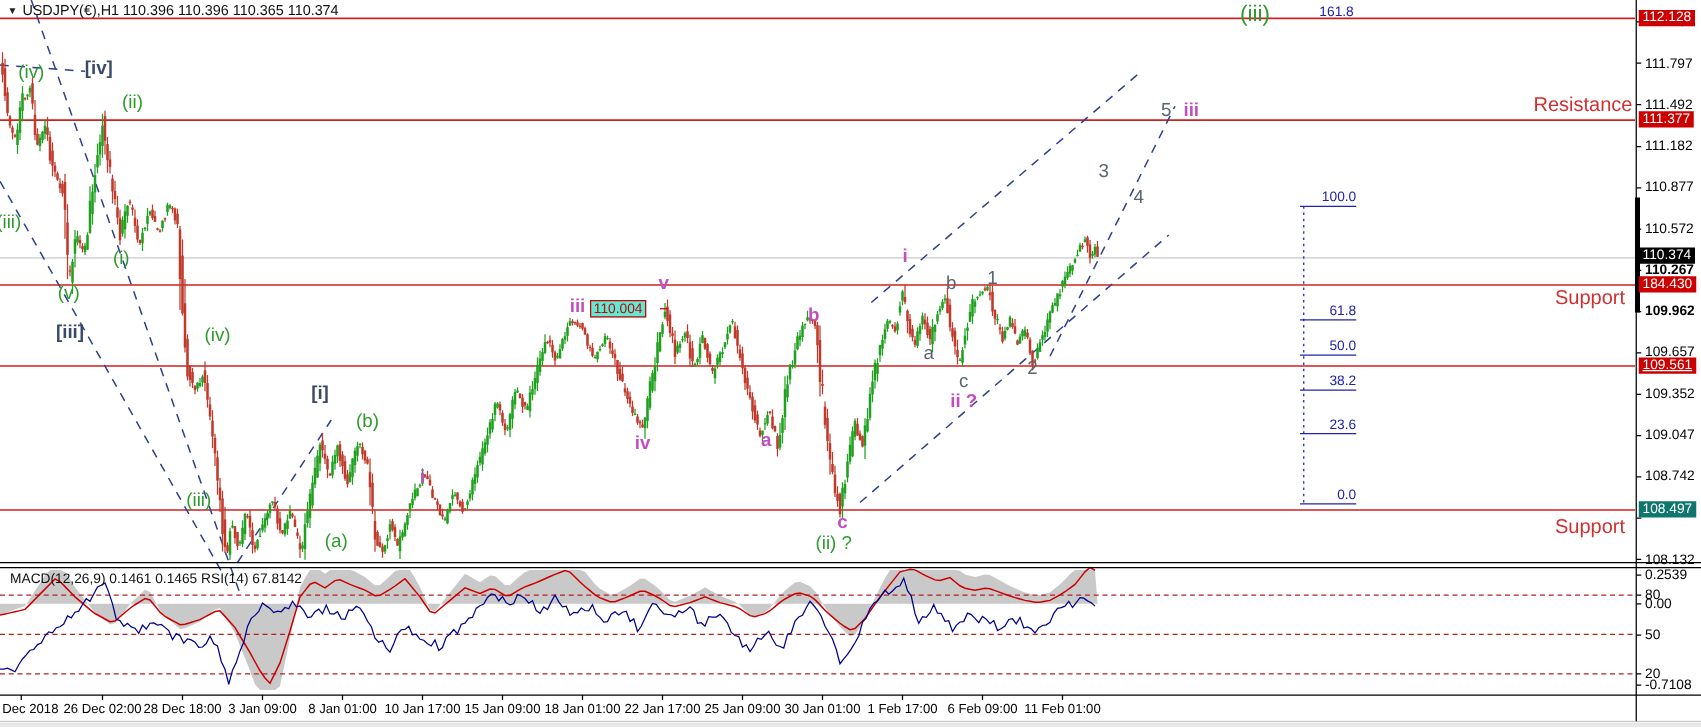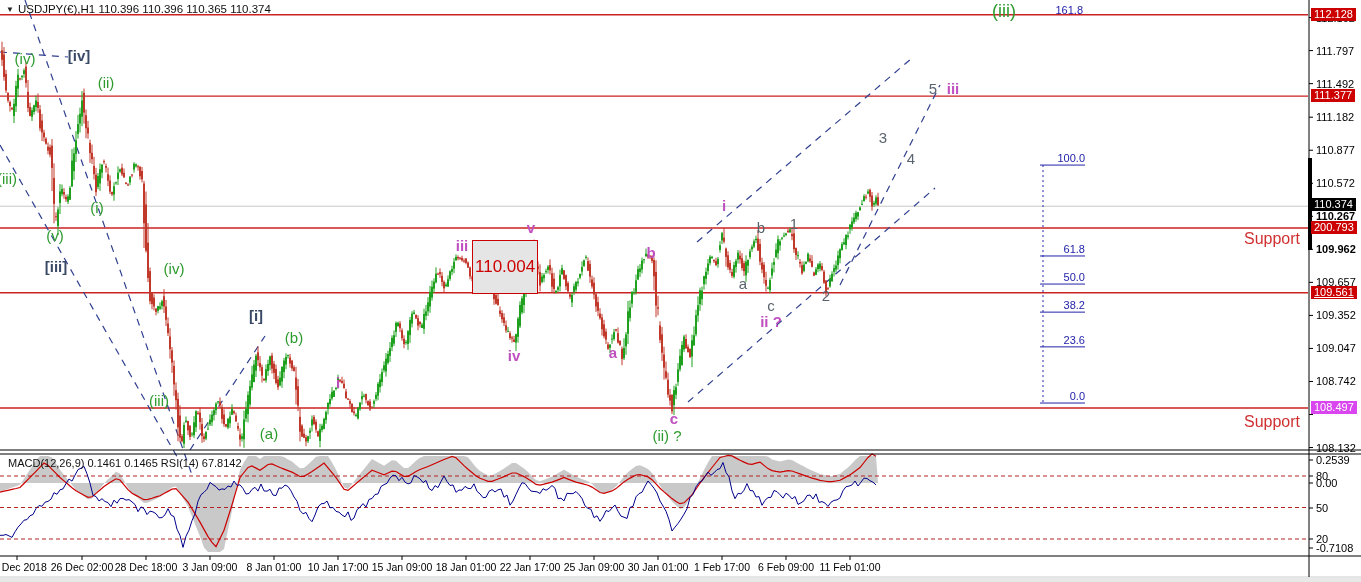--- a/index.html
+++ b/index.html
@@ -13,22 +13,22 @@
   .sr{font-size:16px;color:#d03030;z-index:4;}
   .axis-lbl{font-size:11px;color:#000;z-index:3;}
   .badge{font-size:11px;color:#fff;padding:0 3px 1px 3px;z-index:4;}
   .time-lbl{font-size:10.5px;color:#000;transform:translateX(-50%);top:561px;}
   .wave{transform:translate(-50%,-50%);font-size:15px;z-index:4;}
   .wv-green{color:#2e9b2e;}
   .wv-navy{color:#3a4a66;font-weight:600;}
   .wv-mag{color:#c050c0;font-weight:700;}
   .wv-grey{color:#5a646e;}
   .fib-lbl{font-size:11px;color:#2222aa;transform:translate(-100%,-100%);z-index:4;}
-  .callout{left:472px;top:240px;font-size:17px;color:#cc0000;border:1px solid #cc0000;
-           padding:16px 2px;background:#e5e5e5;z-index:4;}
+  .callout{left:472px;top:240px;font-size:11px;color:#cc0000;border:1px solid #cc0000;
+           padding:0 2px;background:#5eead4;z-index:4;}
   .bottom-strip{position:absolute;left:0;top:578px;width:1361px;height:4px;background:#e8e8e8;z-index:2;}
 </style>
 </head>
 <body>
 
 <div class="stage">
   <svg id="chart-svg" width="1361" height="582">
       <line x1="0" y1="206.23026102025415" x2="1308" y2="206.23026102025415" stroke="#c8c8c8" stroke-width="1"></line>
       <line x1="0" y1="14.743203725766904" x2="1308" y2="14.743203725766904" stroke="#cc2222" stroke-width="1.3"></line>
       <line x1="0" y1="96.08188021228318" x2="1308" y2="96.08188021228318" stroke="#cc2222" stroke-width="1.3"></line>
@@ -1009,37 +1009,38 @@
     <div class="lbl axis-lbl" style="left: 1316px; top: 441.539px;">108.132</div>
     <div class="lbl axis-lbl" style="left: 1316px; top: 454px;">0.2539</div>
     <div class="lbl axis-lbl" style="left: 1316px; top: 470px;">80</div>
     <div class="lbl axis-lbl" style="left: 1316px; top: 477px;">0.00</div>
     <div class="lbl axis-lbl" style="left: 1316px; top: 502px;">50</div>
     <div class="lbl axis-lbl" style="left: 1316px; top: 533px;">20</div>
     <div class="lbl axis-lbl" style="left: 1316px; top: 542px;">-0.7108</div>
     <div class="lbl badge" style="left: 1311px; top: 7.7432px; background: rgb(204, 0, 0);">112.128</div>
     <div class="lbl badge" style="left: 1311px; top: 89.0819px; background: rgb(204, 0, 0);">111.377</div>
     <div class="lbl badge" style="left: 1311px; top: 197.714px; background: rgb(0, 0, 0);">110.374</div>
-    <div class="lbl badge" style="left: 1311px; top: 221px; background: rgb(204, 0, 0);">200.793</div>
+    <div class="lbl badge" style="left: 1311px; top: 221px; background: rgb(204, 0, 0);">184.430</div>
     <div class="lbl badge" style="left: 1311px; top: 285.768px; background: rgb(204, 0, 0); text-decoration: underline;">109.561</div>
-    <div class="lbl badge" style="left: 1311px; top: 401.006px; background: #d946ef;">108.497</div>
+    <div class="lbl badge" style="left: 1311px; top: 401.006px; background: #0f766e;">108.497</div>
     <div class="lbl time-lbl" style="left: 17px;">20 Dec 2018</div>
     <div class="lbl time-lbl" style="left: 82px;">26 Dec 02:00</div>
     <div class="lbl time-lbl" style="left: 146px;">28 Dec 18:00</div>
     <div class="lbl time-lbl" style="left: 210px;">3 Jan 09:00</div>
     <div class="lbl time-lbl" style="left: 274px;">8 Jan 01:00</div>
     <div class="lbl time-lbl" style="left: 338px;">10 Jan 17:00</div>
     <div class="lbl time-lbl" style="left: 402px;">15 Jan 09:00</div>
     <div class="lbl time-lbl" style="left: 466px;">18 Jan 01:00</div>
     <div class="lbl time-lbl" style="left: 530px;">22 Jan 17:00</div>
     <div class="lbl time-lbl" style="left: 594px;">25 Jan 09:00</div>
     <div class="lbl time-lbl" style="left: 658px;">30 Jan 01:00</div>
     <div class="lbl time-lbl" style="left: 722px;">1 Feb 17:00</div>
     <div class="lbl time-lbl" style="left: 786px;">6 Feb 09:00</div>
     <div class="lbl time-lbl" style="left: 850px;">11 Feb 01:00</div>
+    <div class="lbl sr" style="left: 1106px; top: 76px; width: 200px; text-align: right;">Resistance</div>
     <div class="lbl sr" style="left: 1100px; top: 230px; width: 200px; text-align: right;">Support</div>
     <div class="lbl sr" style="left: 1100px; top: 413px; width: 200px; text-align: right;">Support</div>
     <div class="lbl wave wv-green" style="left: 25px; top: 58px;">(iv)</div>
     <div class="lbl wave wv-navy" style="left: 79px; top: 55px;">[iv]</div>
     <div class="lbl wave wv-green" style="left: 106px; top: 82px;">(ii)</div>
     <div class="lbl wave wv-green" style="left: 7px; top: 178px;">(iii)</div>
     <div class="lbl wave wv-green" style="left: 97px; top: 207px;">(i)</div>
     <div class="lbl wave wv-green" style="left: 55px; top: 235px;">(v)</div>
     <div class="lbl wave wv-navy" style="left: 56px; top: 266px;">[iii]</div>
     <div class="lbl wave wv-green" style="left: 174px; top: 268px;">(iv)</div>

